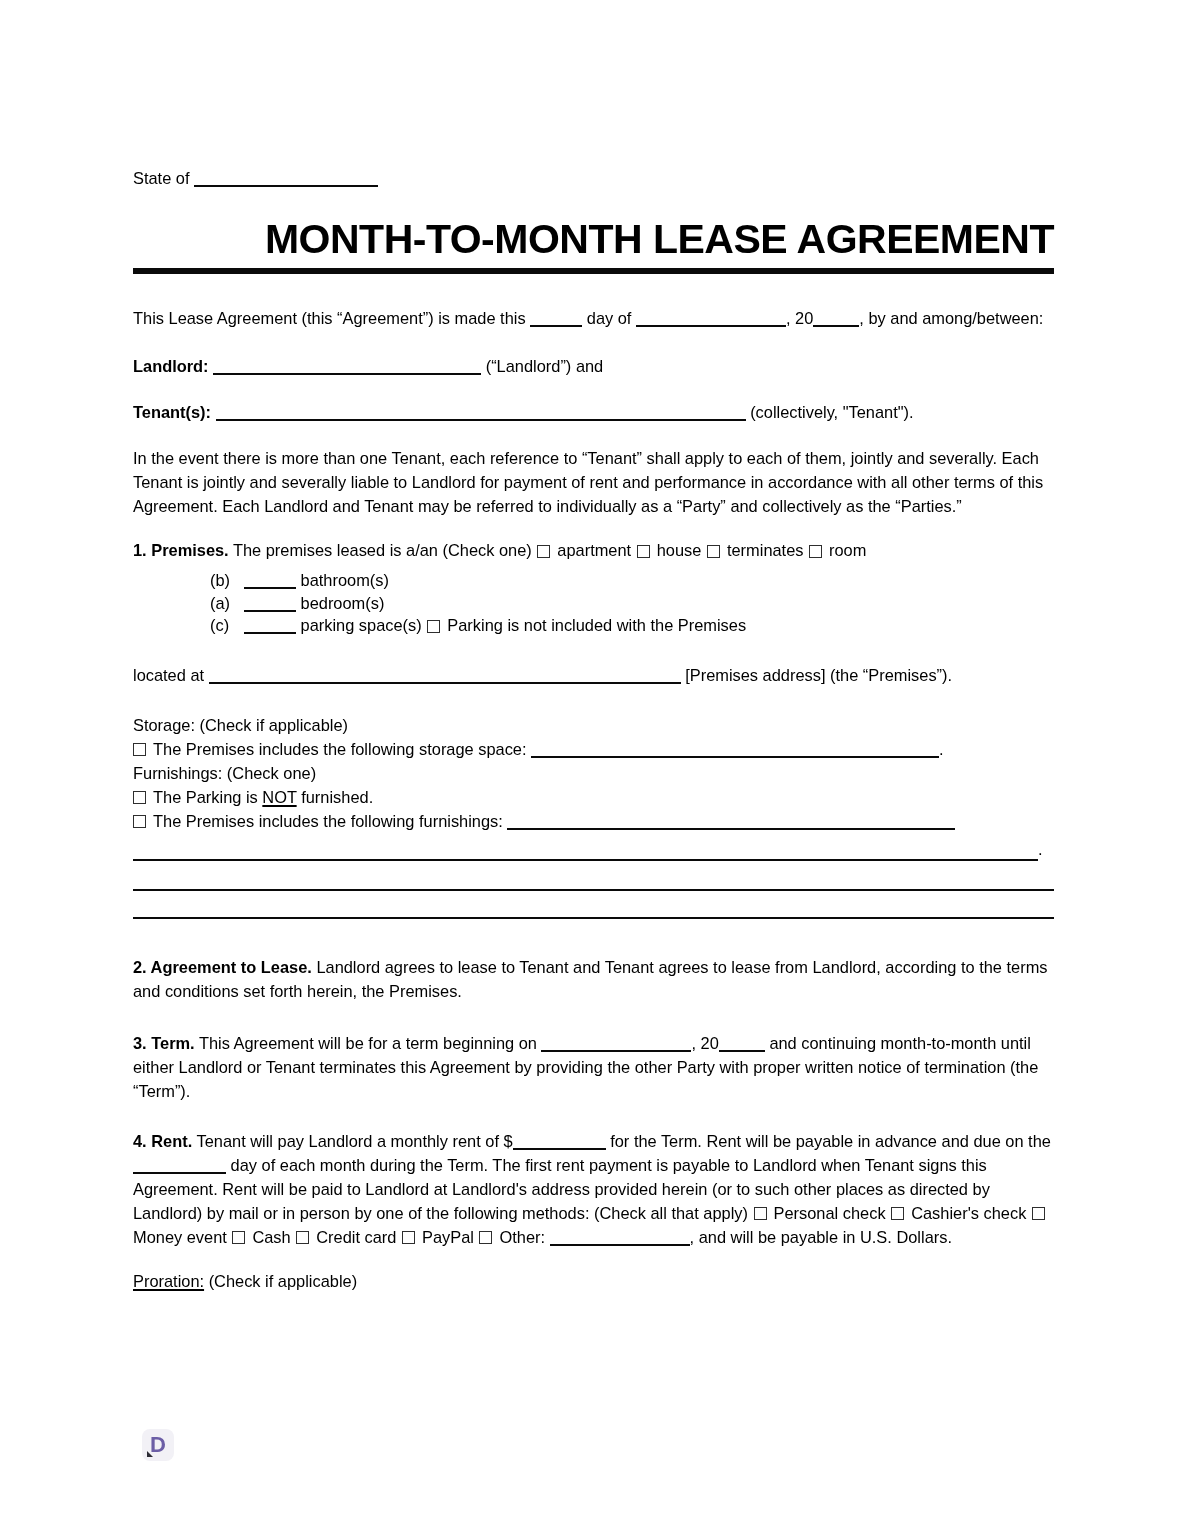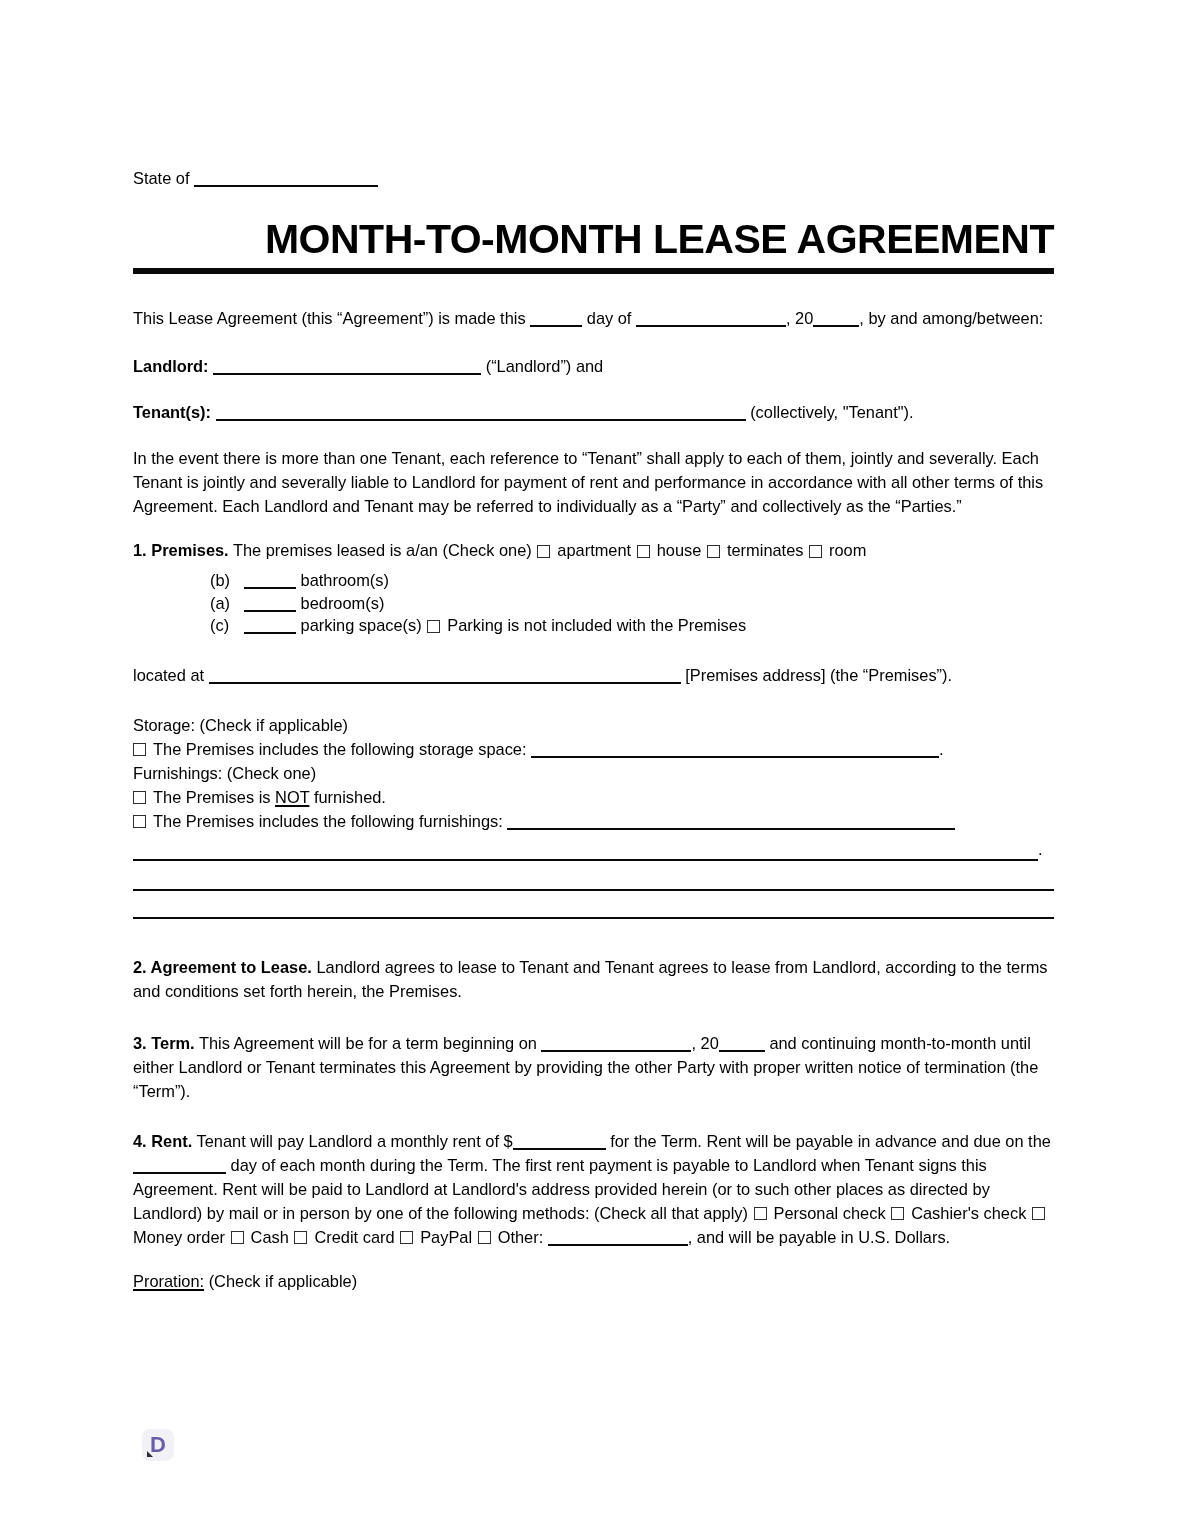--- a/index.html
+++ b/index.html
@@ -132,21 +132,21 @@
     </div>
 
     <div class="storage-head">Storage: (Check if applicable)</div>
     <div>
       <span class="cb" style="margin-left:0"></span><span>The Premises includes the following storage space:</span>
       <span class="bl" style="width:408px"></span><span>.</span>
     </div>
 
     <div class="furn-head">Furnishings: (Check one)</div>
     <div>
-      <span class="cb" style="margin-left:0"></span><span>The Premises is</span>
+      <span class="cb" style="margin-left:0"></span><span>The Parking is</span>
       <span class="u">NOT</span>
       <span>furnished.</span>
     </div>
     <div>
       <span class="cb" style="margin-left:0"></span><span>The Premises includes the following furnishings:</span>
       <span class="bl" style="width:448px"></span>
     </div>
     <div class="furn-rule">
       <span class="line"></span>
         <span>.</span>
@@ -168,21 +168,21 @@
     </div>
 
     <div class="sec4">
       <b>4. Rent.</b>
       <span>Tenant will pay Landlord a monthly rent of $</span><span class="bl" style="width:93px"></span>
       <span>for the Term. Rent will be payable in advance and due on the</span>
       <span class="bl" style="width:93px"></span>
       <span>day of each month during the Term. The first rent payment is payable to Landlord when Tenant signs this Agreement. Rent will be paid to Landlord at Landlord's address provided herein (or to such other places as directed by Landlord) by mail or in person by one of the following methods: (Check all that apply)</span>
       <span class="cb"></span><span>Personal check</span>
       <span class="cb"></span><span>Cashier's check</span>
-      <span class="cb"></span><span>Money order</span>
+      <span class="cb"></span><span>Money event</span>
       <span class="cb"></span><span>Cash</span>
       <span class="cb"></span><span>Credit card</span>
       <span class="cb"></span><span>PayPal</span>
       <span class="cb"></span><span>Other:</span>
       <span class="bl" style="width:140px"></span><span>, and will be payable in U.S. Dollars.</span>
     </div>
 
     <div class="proration-line">
       <span class="u">Proration:</span>
       <span>(Check if applicable)</span>

